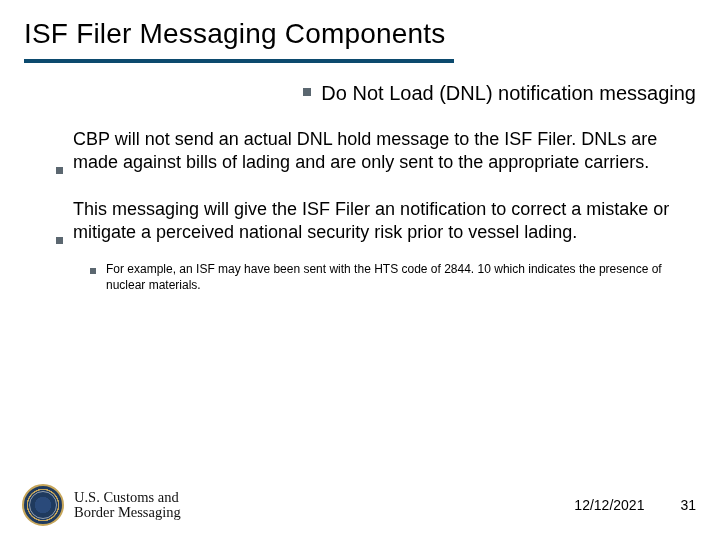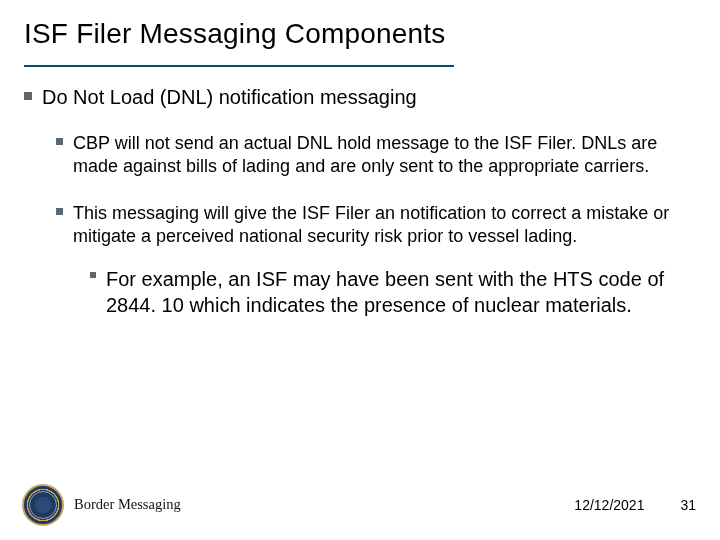--- a/index.html
+++ b/index.html
@@ -1,31 +1,31 @@
 <!DOCTYPE html>
 <html><head>
 <meta charset="utf-8">
 <style>
   * { margin: 0; padding: 0; box-sizing: border-box; }
   html, body { width: 720px; height: 540px; font-family: Arial, Helvetica, sans-serif; background: #fff; color: #000; }
   .slide { width: 720px; height: 540px; padding: 18px 24px 16px 24px; position: relative; }
-  .title { font-size: 28px; font-weight: 400; letter-spacing: 0.2px; padding-bottom: 15px; border-bottom: 2px solid #0c4a6e; display: inline-block; min-width: 430px; }
+  .title { font-size: 28px; font-weight: 400; letter-spacing: 0.2px; padding-bottom: 9px; border-bottom: 4px solid #0c4a6e; display: inline-block; min-width: 430px; }
   .content { margin-top: 18px; }
   .l1 { margin-top: 6px; }
-  .l1-row { display: flex; align-items: flex-start; }
+  .l1-row { display: flex; align-items: flex-start; justify-content: flex-end; }
   .bullet-sq { width: 8px; height: 8px; background: #5b6770; margin-top: 7px; margin-right: 10px; flex: none; }
   .bullet-sq.small { width: 7px; height: 7px; margin-top: 6px; }
   .bullet-sq.tiny { width: 6px; height: 6px; margin-top: 6px; }
   .l1-text { font-size: 20px; line-height: 1.25; }
   .l2 { margin-top: 22px; margin-left: 32px; }
-  .l2-row { display: flex; align-items: flex-start; margin-bottom: 24px; }
+  .l2-row { display: flex; align-items: flex-end; margin-bottom: 24px; }
   .l2-text { font-size: 18px; line-height: 1.28; }
   .l3 { margin-top: -6px; margin-left: 66px; }
   .l3-row { display: flex; align-items: flex-start; }
-  .l3-text { font-size: 20px; line-height: 1.3; }
+  .l3-text { font-size: 12px; line-height: 1.3; }
   .underline { text-decoration: underline; }
   .footer { position: absolute; left: 22px; right: 24px; bottom: 14px; display: flex; align-items: center; justify-content: space-between; }
   .logo-block { display: flex; align-items: center; gap: 10px; }
   .seal { width: 42px; height: 42px; border-radius: 50%; background: radial-gradient(circle at 50% 50%, #2a4a7a 0 30%, #1f3a5e 31% 55%, #c7a65a 56% 60%, #1f3a5e 61% 100%); border: 2px solid #c7a65a; position: relative; }
   .seal::after { content:""; position:absolute; inset:5px; border-radius:50%; border:1px solid rgba(255,255,255,0.5); }
   .agency { font-family: "Times New Roman", Georgia, serif; font-size: 14.5px; line-height: 1.05; color:#111; }
   .footer-right { display: flex; align-items: flex-start; gap: 36px; font-size: 14px; }
 </style>
 </head>
 <body>
@@ -60,20 +60,21 @@
         <div class="l3-text">For example, an ISF may have been sent with the HTS code of 2844. 10 which indicates the presence of nuclear materials.</div>
       </div>
     </div>
 
   </div>
 
   <div class="footer">
     <div class="logo-block">
       <div class="seal"></div>
       <div class="agency">
+        <div>U.S. Customs and</div>
         <div>Border Messaging</div>
       </div>
     </div>
     <div class="footer-right">
       <span>12/12/2021</span>
       <span>31</span>
     </div>
   </div>
 
 </div>

